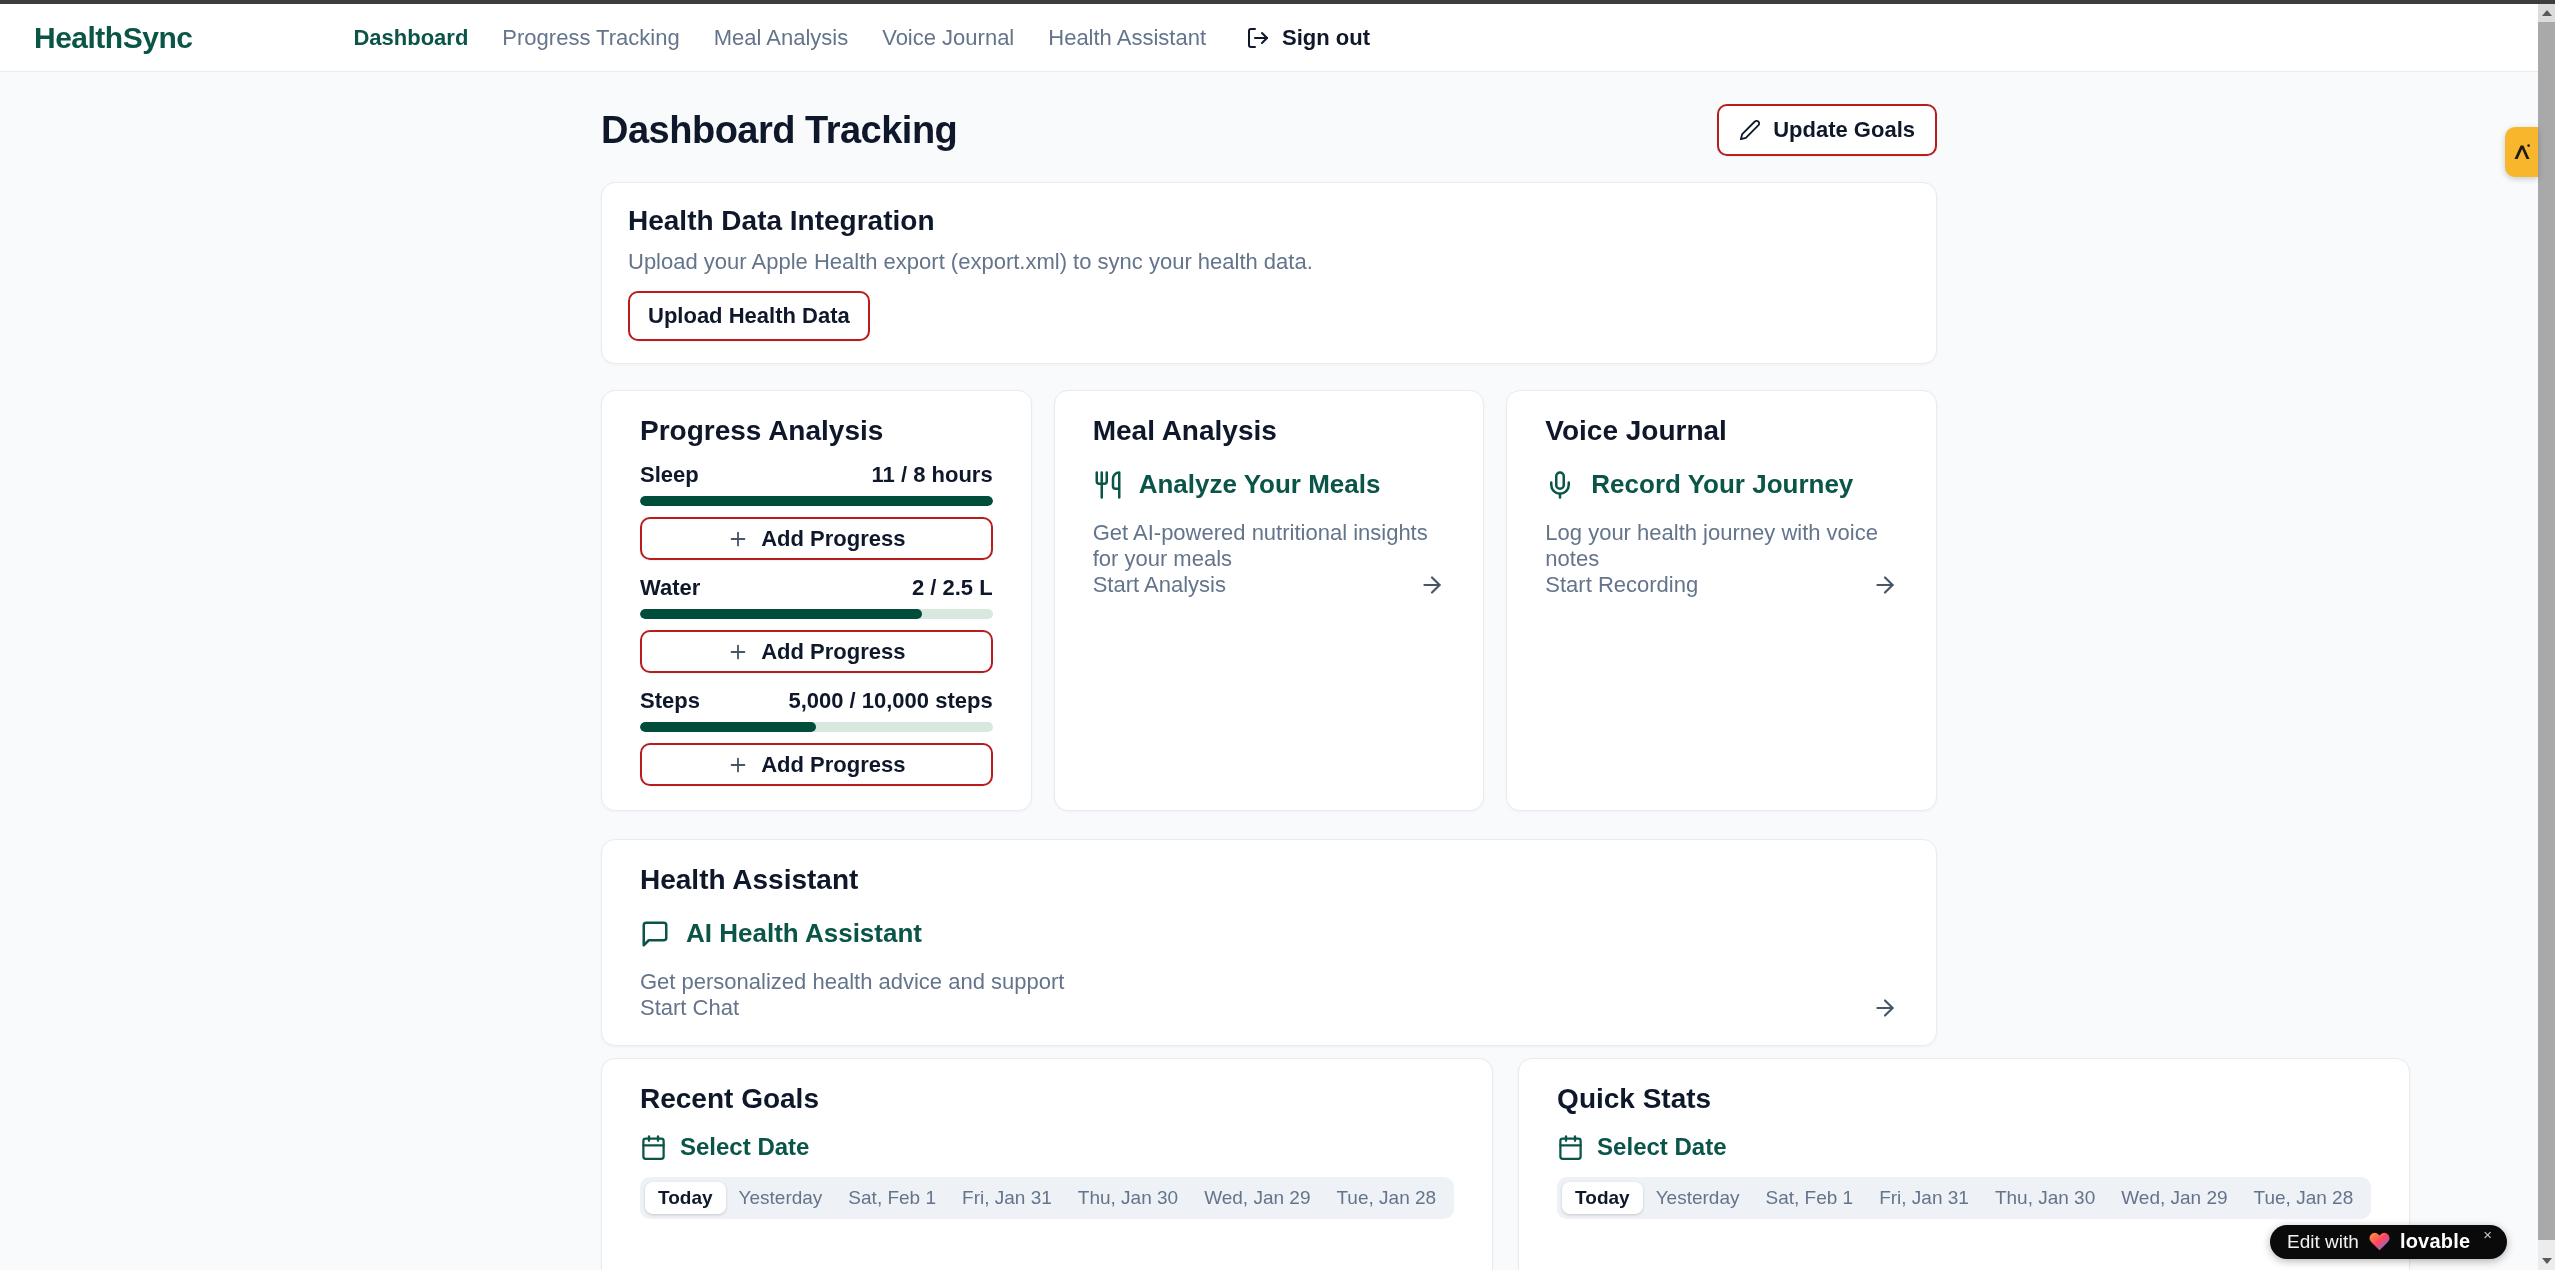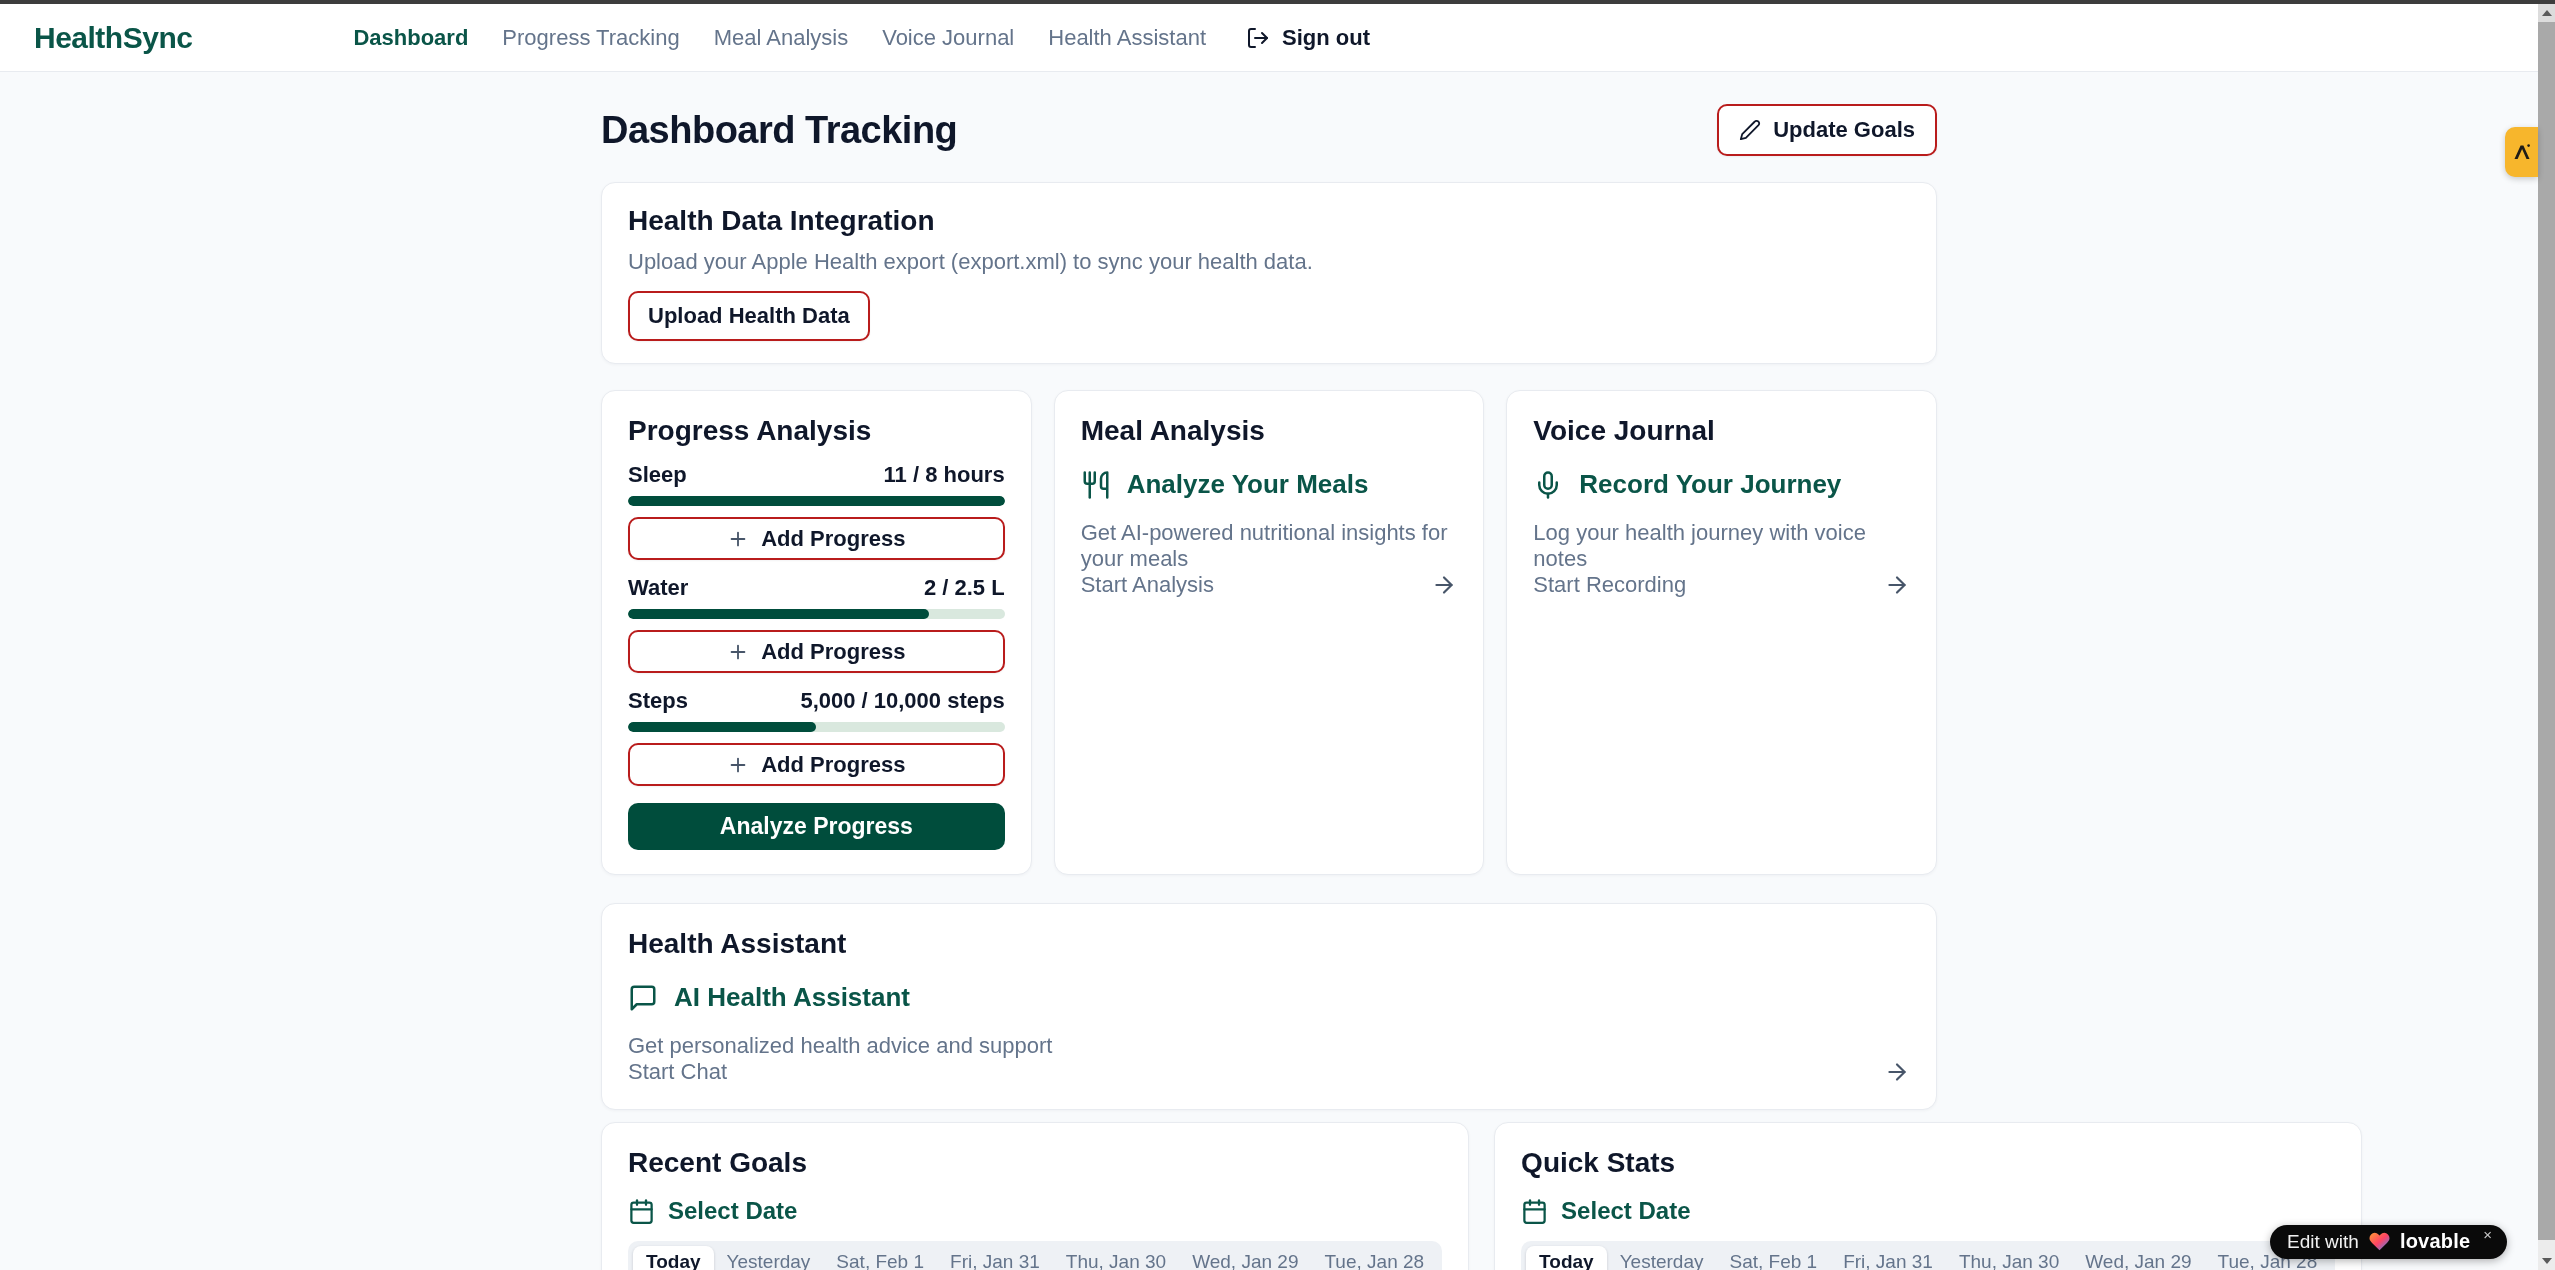--- a/index.html
+++ b/index.html
@@ -36,21 +36,21 @@
 
   
   main { padding-top:30px; padding-bottom:40px; }
   .title-row { display:flex; align-items:center; justify-content:space-between; height:56px; }
   .page-title { font-size:38px; font-weight:800; letter-spacing:-0.5px; }
   .btn { display:inline-flex; align-items:center; justify-content:center; gap:12px; background:#fff;
          border:2px solid #b91c1c; border-radius:10px; font-size:22px; font-weight:600; color:#0f172a;
          cursor:pointer; box-shadow:0 1px 2px rgba(15,23,42,.05); }
   .btn-update { padding:11px 20px; }
 
-  .card { background:#fff; border:1px solid #e8ebf0; border-radius:14px; box-shadow:0 1px 3px rgba(15,23,42,.04); padding:24px 26px; }
+  .card { background:#fff; border:1px solid #e8ebf0; border-radius:14px; box-shadow:0 1px 3px rgba(15,23,42,.04); padding:24px 38px; }
   .card-title { font-size:28px; font-weight:700; color:#0f172a; }
 
   .hd-card { margin-top:24px; padding:22px 26px; }
   .hd-desc { margin-top:12px; font-size:22px; color:#64748b; }
   .btn-upload { margin-top:16px; padding:10px 18px; }
 
   .grid3 { margin-top:26px; display:grid; grid-template-columns:repeat(3,1fr); gap:22px; }
 
   
   .metric { margin-top:15px; }
@@ -194,21 +194,20 @@
             <button class="btn btn-add">
               <span class="icon plus-glyph">
                   <svg width="22" height="22" viewBox="0 0 24 24" fill="none" stroke="#475569" stroke-width="2" stroke-linecap="round">
                     <path d="M12 5v14M5 12h14"></path>
                   </svg>
                 </span>
               <span>Add Progress</span>
             </button>
           </div>
 
-          <button class="btn-analyze">Analyze Progress</button>
         </section>
 
         <section class="card">
           <h2 class="card-title">Meal Analysis</h2>
           <div class="feature-row">
             <span class="icon">
               <svg width="30" height="30" viewBox="0 0 24 24" fill="none" stroke="#0a5548" stroke-width="2" stroke-linecap="round" stroke-linejoin="round">
                   <path d="M3 2v7c0 1.1.9 2 2 2h4a2 2 0 0 0 2-2V2"></path>
                   <path d="M7 2v20"></path>
                   <path d="M21 15V2a5 5 0 0 0-5 5v6c0 1.1.9 2 2 2h3Zm0 0v7"></path>

